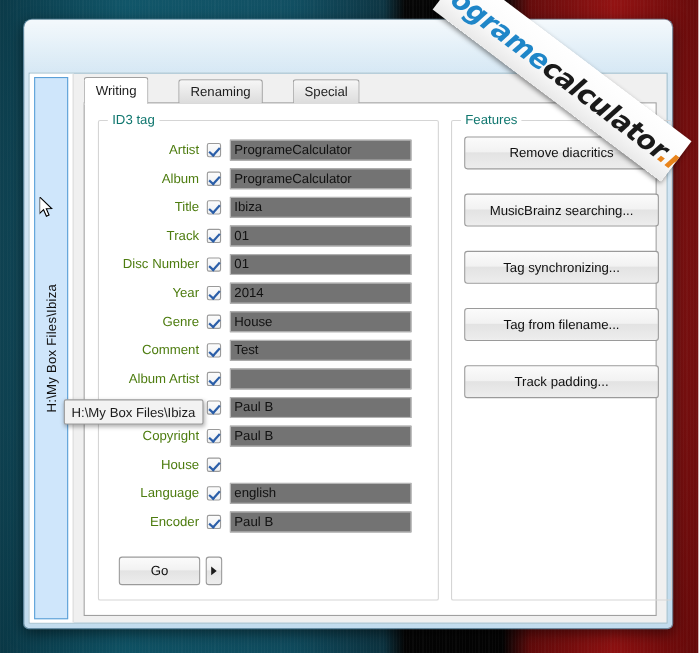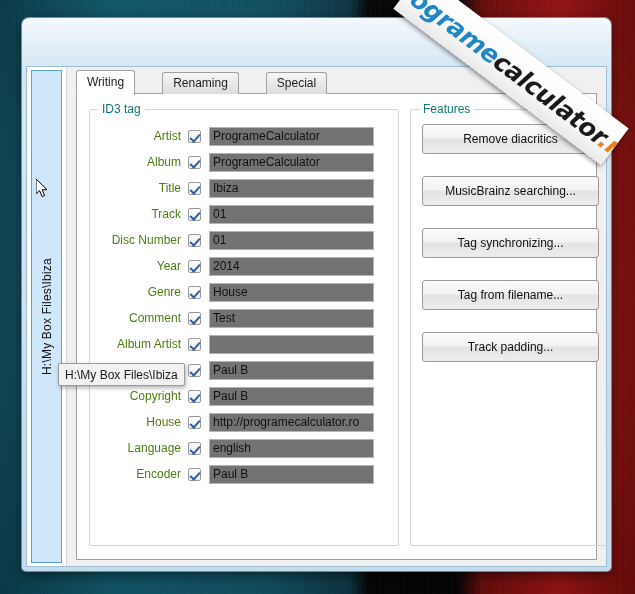--- a/index.html
+++ b/index.html
@@ -535,37 +535,42 @@
 
             <div class="form-row">
               <div class="lbl">Copyright</div>
               <div class="chk checked"></div>
               <div class="txt">Paul B</div>
             </div>
 
             <div class="form-row">
               <div class="lbl">House</div>
               <div class="chk checked"></div>
-              <div class="txt">http://programecalculator.ro</div>
             </div>
 
             <div class="form-row">
               <div class="lbl">Language</div>
               <div class="chk checked"></div>
               <div class="txt">english</div>
             </div>
 
             <div class="form-row">
               <div class="lbl">Encoder</div>
               <div class="chk checked"></div>
               <div class="txt">Paul B</div>
             </div>
 
           </div>
 
+          <div id="go-wrap">
+            <div class="btn" id="go-button">Go</div>
+            <div class="btn" id="go-dropdown">
+              <div class="arrow"></div>
+            </div>
+          </div>
         </div>
 
         <div class="groupbox" id="gb-features">
           <div class="gb-title">Features</div>
 
           <div id="feature-list">
             <div class="btn feature-btn">Remove diacritics</div>
             <div class="btn feature-btn">MusicBrainz searching...</div>
             <div class="btn feature-btn">Tag synchronizing...</div>
             <div class="btn feature-btn">Tag from filename...</div>

